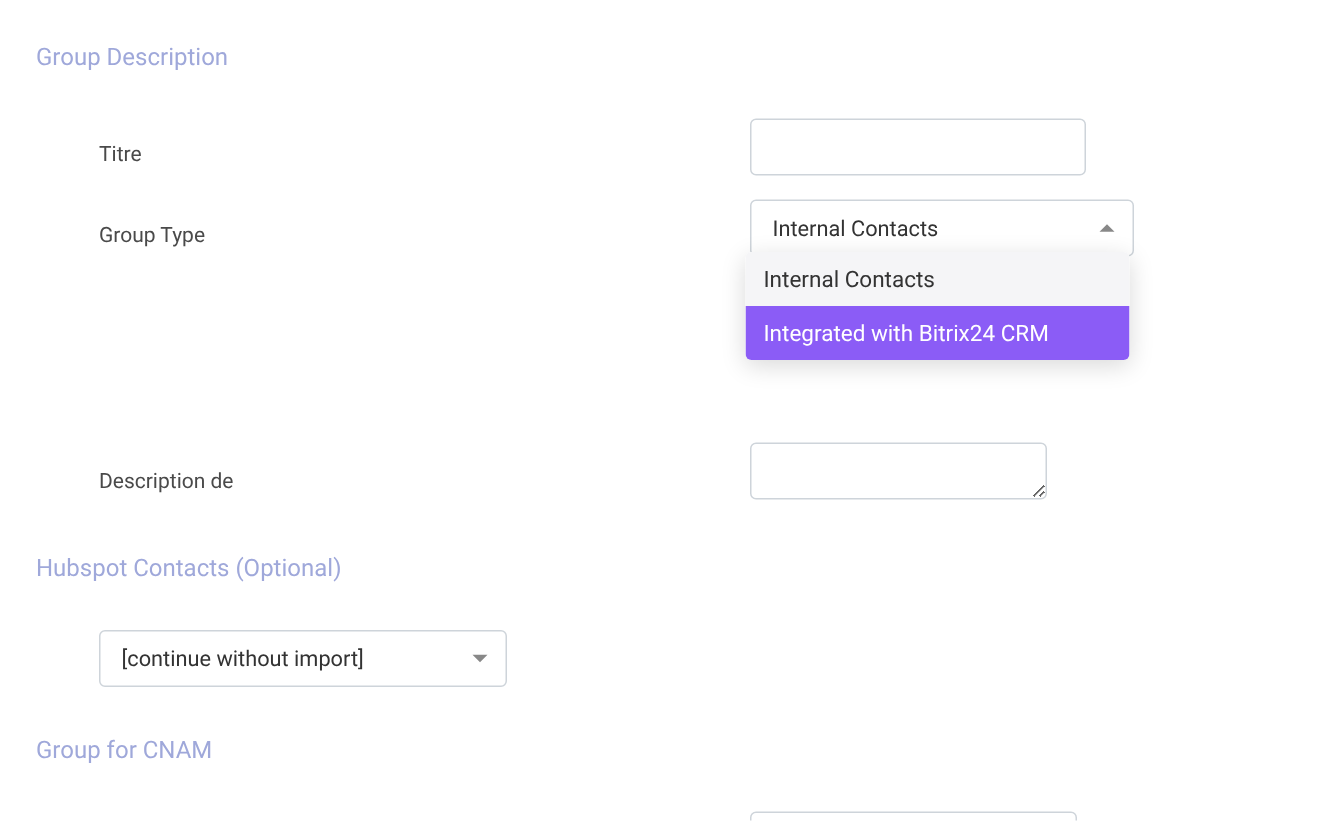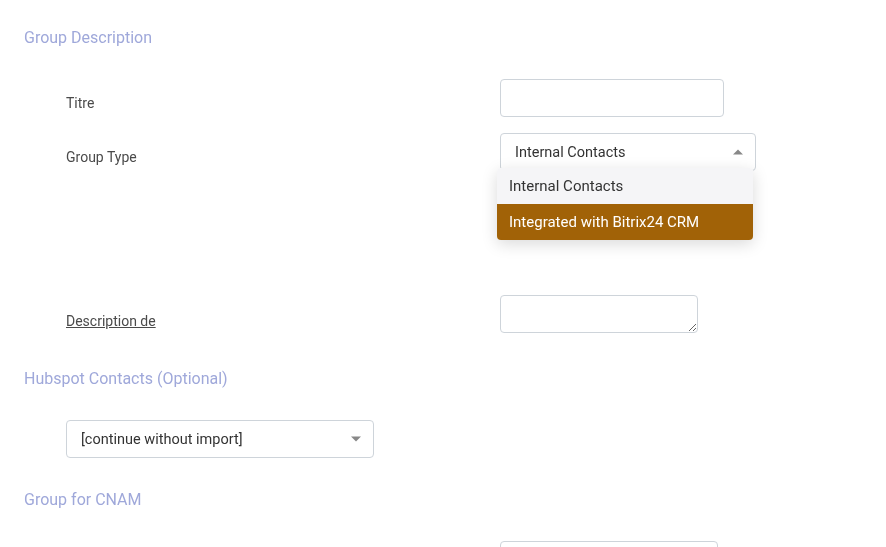--- a/index.html
+++ b/index.html
@@ -63,21 +63,21 @@
       border-radius: 4px;
       display: flex;
       align-items: center;
       padding: 0 34px 0 14px;
       font-size: 14.5px;
       color: #333;
       background: #fff;
       cursor: pointer;
     }
     .select-control.w-256 { width: 256px; }
-    .select-control.w-336 { width: 308px; }
+    .select-control.w-336 { width: 272px; }
     .select-control.w-218 { width: 218px; }
     .chevron {
       position: absolute;
       right: 12px;
       top: 50%;
       transform: translateY(-50%);
       width: 0;
       height: 0;
       border-left: 5px solid transparent;
       border-right: 5px solid transparent;
@@ -102,21 +102,21 @@
     .dropdown-option {
       padding: 9px 12px;
       font-size: 15px;
       color: #333;
       cursor: pointer;
     }
     .dropdown-option.hovered {
       background: #f5f5f7;
     }
     .dropdown-option.selected {
-      background: #a16207;
+      background: #8b5cf6;
       color: #fff;
     }
     .spacer-top { height: 18px; }
     .section-gap { height: 14px; }
   </style>
 </head>
 <body>
 
 <div class="spacer-top"></div>
 
@@ -140,21 +140,21 @@
     </div>
   </div>
 </div>
 
 <div class="dropdown-list">
   <div class="dropdown-option hovered">Internal Contacts</div>
   <div class="dropdown-option selected">Integrated with Bitrix24 CRM</div>
 </div>
 
 <div class="form-row" style="padding-top:116px; align-items:flex-end;">
-  <div class="form-label" style="padding-top:0; padding-bottom:8px;text-decoration:underline;">Description de</div>
+  <div class="form-label" style="padding-top:0; padding-bottom:8px;">Description de</div>
   <div class="form-control-wrap">
     <textarea class="textarea-input" style=""></textarea>
   </div>
 </div>
 
 <div class="section-gap"></div>
 
 <div class="section-title">Hubspot Contacts (Optional)</div>
 
 <div class="section-gap"></div>

